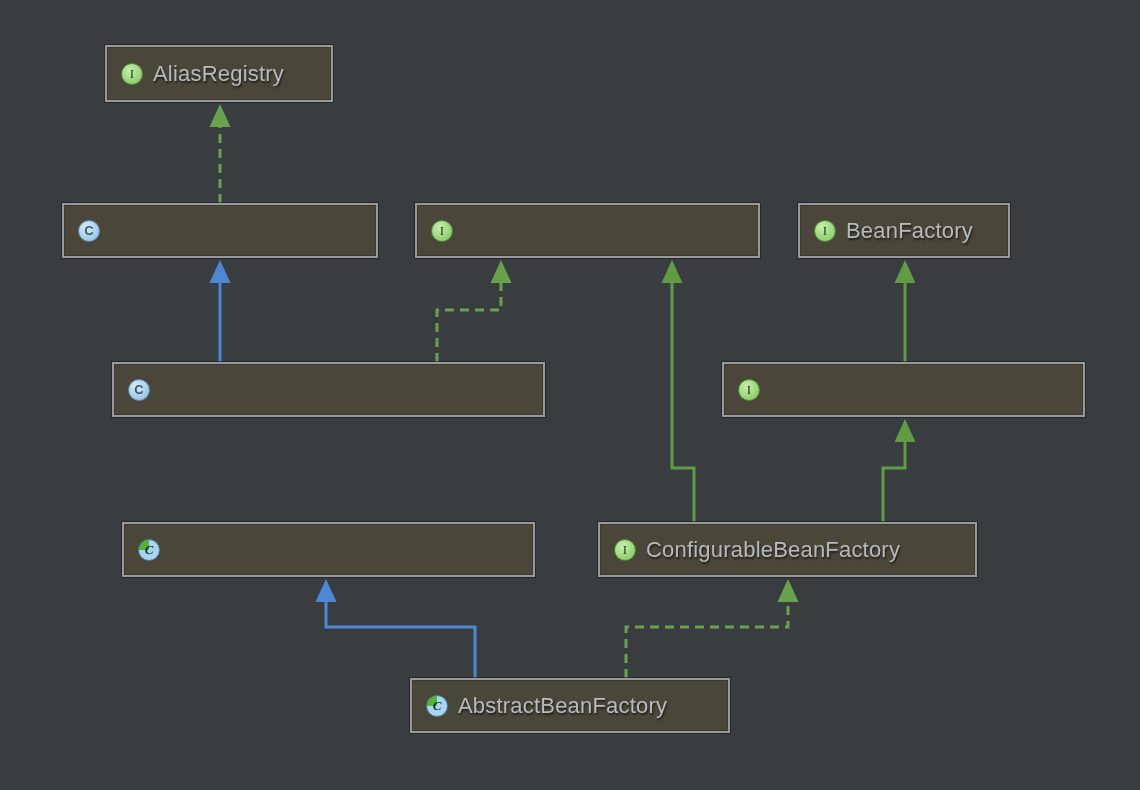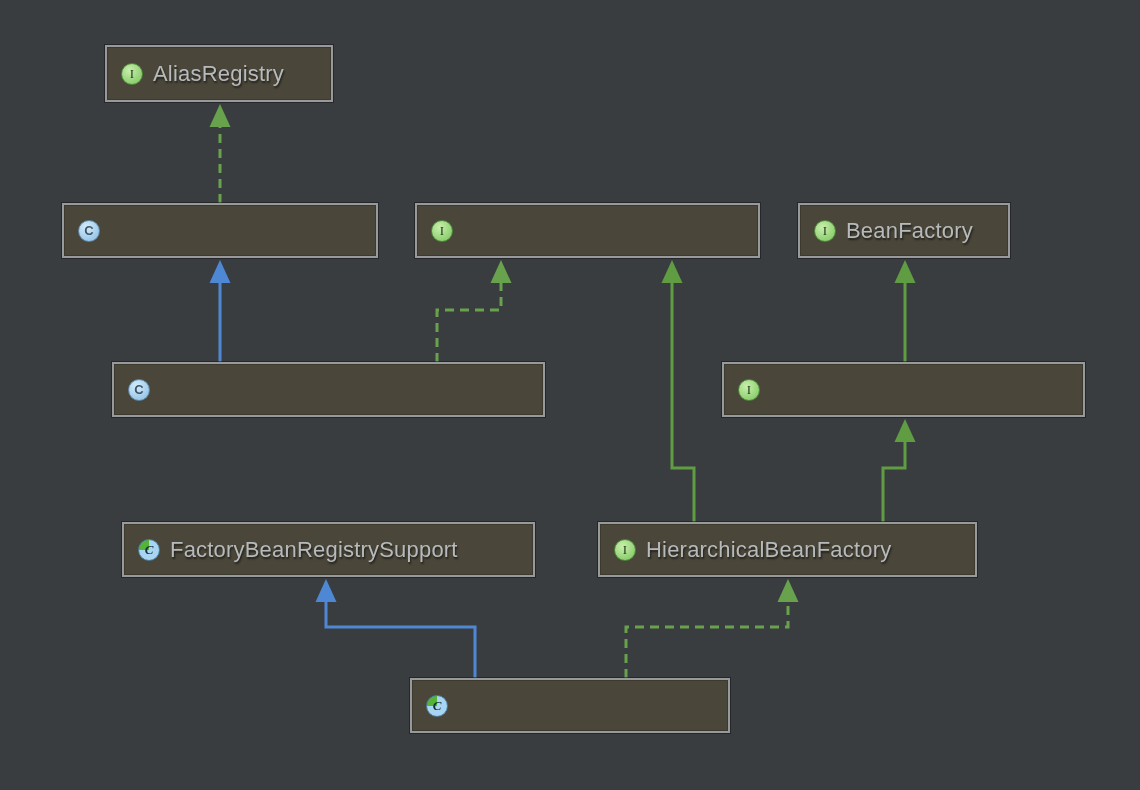--- a/index.html
+++ b/index.html
@@ -111,22 +111,22 @@
       <span class="label">BeanFactory</span>
     </div>
     <div class="node" style="left: 112px; top: 362px; width: 433px; height: 55px;">
       <span class="icon class">C</span>
     </div>
     <div class="node" style="left: 722px; top: 362px; width: 363px; height: 55px;">
       <span class="icon interface">I</span>
     </div>
     <div class="node" style="left: 122px; top: 522px; width: 413px; height: 55px;">
       <span class="icon abstract_class">C</span>
-      <span class="label">FactoryBeanRegistrySupport</span>
     </div>
     <div class="node" style="left: 598px; top: 522px; width: 379px; height: 55px;">
       <span class="icon interface">I</span>
-      <span class="label">HierarchicalBeanFactory</span>
+      <span class="label">ConfigurableBeanFactory</span>
     </div>
     <div class="node" style="left: 410px; top: 678px; width: 320px; height: 55px;">
       <span class="icon abstract_class">C</span>
+      <span class="label">AbstractBeanFactory</span>
     </div>
   </div>
 
 </body></html>

